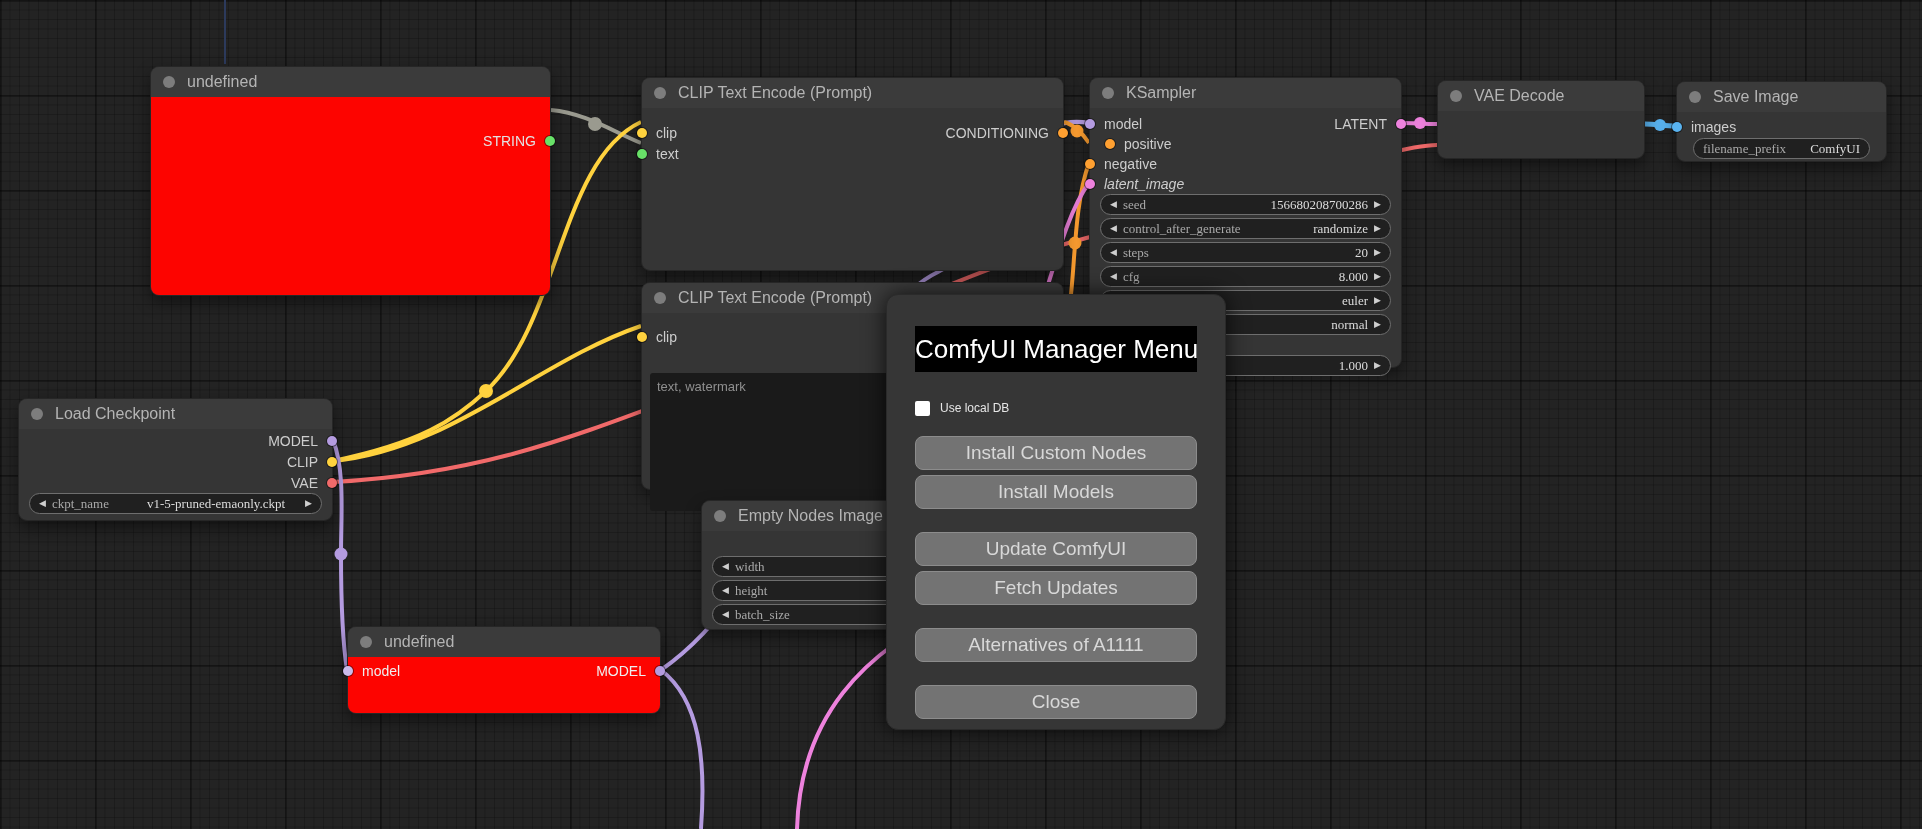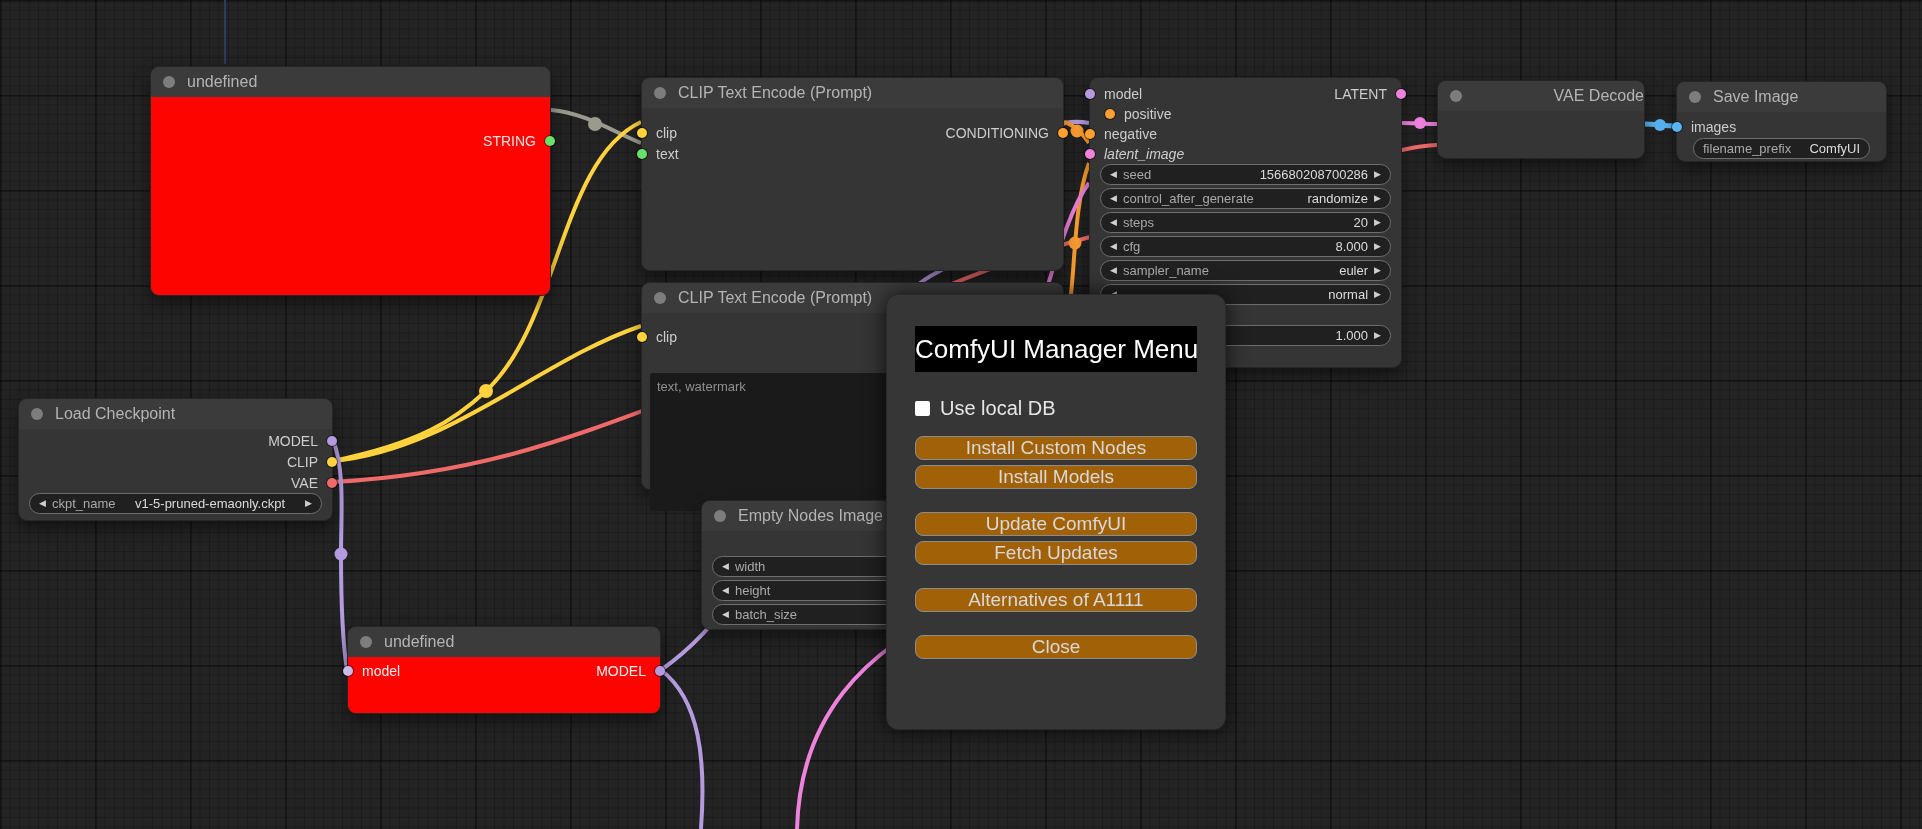--- a/index.html
+++ b/index.html
@@ -26,36 +26,36 @@
   .slot.in{left:14px;}
   .slot.out{right:14px;}
   .dot{position:absolute;width:10px;height:10px;border-radius:50%;top:5px;box-shadow:0 0 0 1px rgba(0,0,0,.45);}
   .slot.in .dot{left:-19px;}
   .slot.out .dot{right:-19px;}
   .c-clip{background:#ffd23e;} .c-text{background:#68e168;} .c-cond{background:#ffa031;}
   .c-model{background:#b49be0;} .c-modelin{background:#c9baea;} .c-latent{background:#ee82dd;}
   .c-vae{background:#f16a6a;} .c-image{background:#59b3f0;}
   .widget{position:absolute;left:10px;right:10px;height:21px;background:#202020;
         border:1px solid #6e6e6e;border-radius:11px;display:flex;align-items:center;
-        gap:6px;padding:0 9px;font-size:13px;color:#a9a9a9;box-sizing:border-box;white-space:nowrap;}
+        gap:6px;padding:0 9px;font-size:13px;color:#a9a9a9;box-sizing:border-box;white-space:nowrap;font-family:Liberation Serif, serif;}
   .widget .wval{margin-left:auto;color:#dcdcdc;}
   .warr{color:#cfcfcf;font-size:9px;line-height:21px;}
   .textarea{position:absolute;background:#1a1a1a;border-radius:3px;color:#8f8f8f;
         font-size:13px;padding:6px 7px;box-sizing:border-box;}
   
   .dialog{position:absolute;left:886px;top:294px;width:340px;height:436px;z-index:5;
         background:#363636;border:1px solid #2a2a2a;border-radius:12px;
         box-shadow:0 0 22px rgba(0,0,0,.75);box-sizing:border-box;}
   .dlg-title{margin:31px 28px 0 28px;height:46px;line-height:46px;background:#000;
         color:#fff;font-size:26px;text-align:center;white-space:nowrap;overflow:hidden;}
   .dlg-check{margin:26px 28px 0 28px;height:20px;display:flex;align-items:center;gap:10px;
-        color:#e6e6e6;font-size:20px;}
+        color:#e6e6e6;font-size:12px;}
   .cbox{width:15px;height:15px;background:#fff;border-radius:2px;flex:none;}
   .dlg-buttons{margin:18px 28px 0 28px;}
-  .mgr-btn{height:24px;margin-bottom:5px;background:#a16207;border:1px solid #8c8c8c;
+  .mgr-btn{height:34px;margin-bottom:5px;background:#737373;border:1px solid #8c8c8c;
         border-radius:8px;color:#d8d8d8;font-size:19px;display:flex;align-items:center;
         justify-content:center;box-sizing:border-box;white-space:nowrap;}
   .mgr-btn.highlight{border-color:#ffffff;color:#ffffff;}
   .gap{margin-top:23px;}
 </style>
 </head>
 <body>
 
 <svg id="wires" width="1922" height="829">
   <path d="M225,0 L225,64" stroke="#2c3a5c" stroke-width="2" fill="none"></path>
@@ -137,20 +137,24 @@
   <div class="node-body" style="height:176px;">
     <div class="slot in" style="top:14px;">
       <span class="dot c-clip"></span>
       <span>clip</span>
     </div>
     <div class="textarea" style="left:8px;top:60px;width:407px;height:138px;">text, watermark</div>
   </div>
 </div>
 
 <div class="node" style="left:1089px;top:77px;width:313px;height:291px;">
+  <div class="node-title">
+    <span class="tdot"></span>
+    <span>KSampler</span>
+  </div>
   <div class="node-body" style="height:259px;">
     <div class="slot in" style="top:6px;">
       <span class="dot c-model"></span>
       <span>model</span>
     </div>
     <div class="slot in" style="top:26px;margin-left:20px;">
       <span class="dot c-cond"></span>
       <span>positive</span>
     </div>
     <div class="slot in" style="top:46px;">
@@ -203,21 +207,21 @@
     </div>
     <div class="widget" style="top:230px;margin-top:17px;">
       <span class="warr">◀</span>
       <span></span>
       <span class="wval">1.000</span>
       <span class="warr">▶</span>
     </div>
   </div>
 </div>
 
-<div class="node" style="left:1437px;top:80px;width:208px;height:79px;text-align:right;">
+<div class="node" style="left:1437px;top:80px;width:208px;height:79px;">
   <div class="node-title">
     <span class="tdot"></span>
     <span>VAE Decode</span>
   </div>
 </div>
 
 <div class="node" style="left:1676px;top:81px;width:211px;height:81px;">
   <div class="node-title">
     <span class="tdot"></span>
     <span>Save Image</span>

